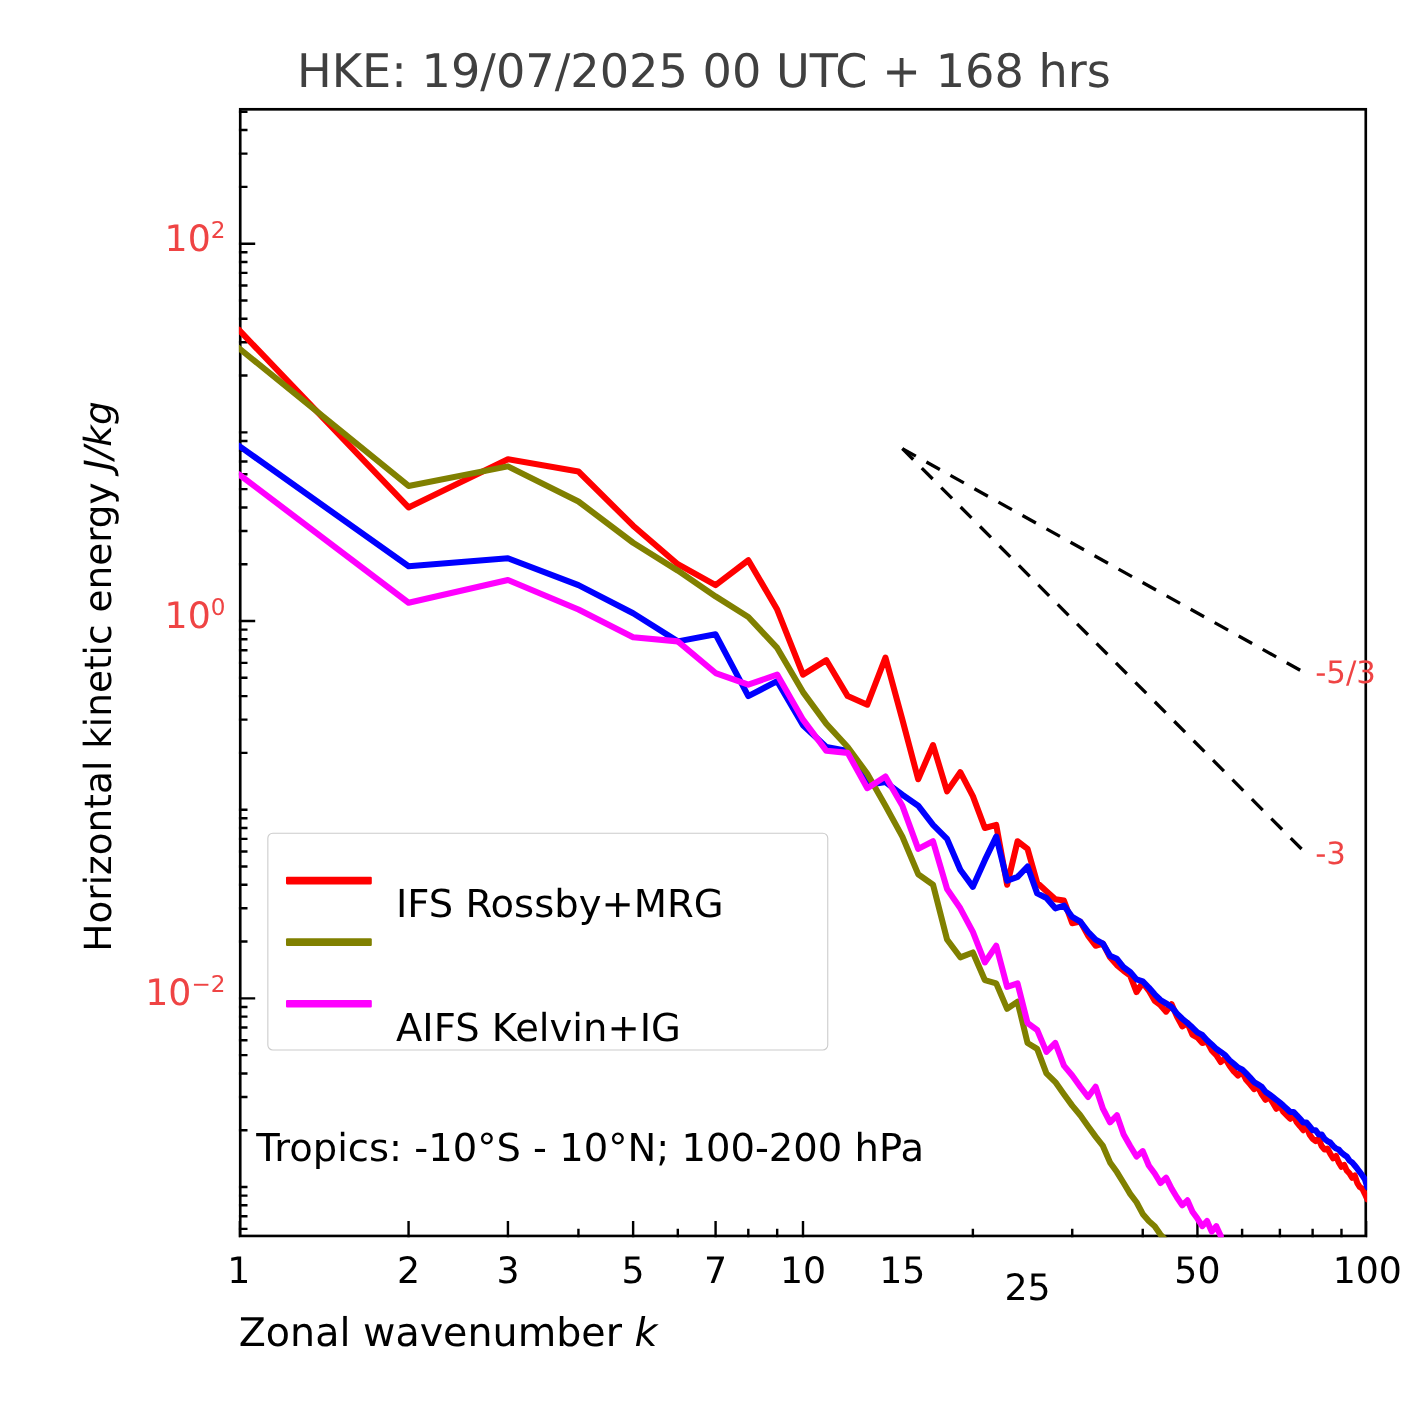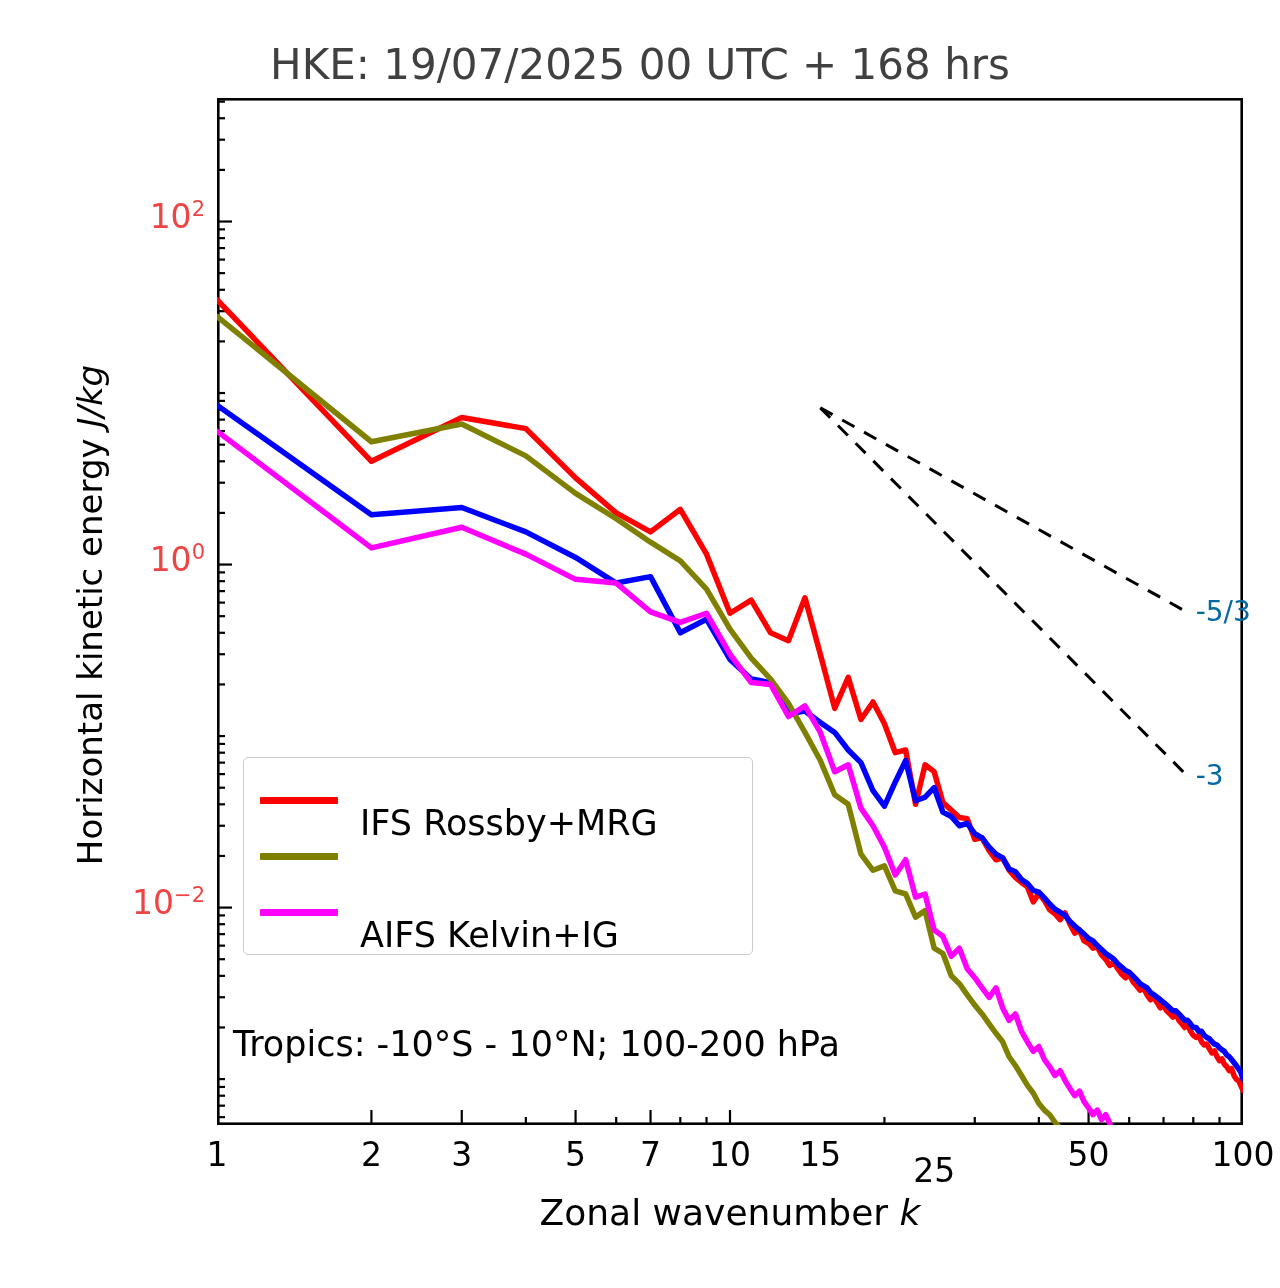--- a/index.html
+++ b/index.html
@@ -10,39 +10,39 @@
     font-size:42px;color:#404040;font-family:"DejaVu Sans",sans-serif;
     letter-spacing:0px;
   }
   #ylabel{
     position:absolute;left:-290px;top:595px;width:760px;text-align:center;
     transform:rotate(-90deg);transform-origin:center center;
     font-size:34px;color:#000;white-space:nowrap;
   }
   #ylabel .unit{font-style:italic;}
   #xlabel{
-    position:absolute;left:217px;top:1192px;width:1026px;text-align:center;
+    position:absolute;left:217px;top:1192px;width:1026px;
     font-size:36px;color:#000;
   }
   #xlabel .kvar{font-style:italic;}
   #plotwrap{position:absolute;left:217px;top:98px;width:1026px;height:1027px;}
   svg.plot{display:block;}
   .ytick-label{position:absolute;text-align:right;font-size:33px;color:#ef4444;white-space:nowrap;}
   .ytick-label sup{font-size:21px;vertical-align:super;}
   .xtick-label{position:absolute;text-align:center;font-size:33px;color:#000;}
   #legend{
     position:absolute;left:243px;top:757px;width:510px;
     border:1.6px solid #cccccc;border-radius:5px;background:rgba(255,255,255,0.88);
     padding:14px 16px 14px 16px;box-sizing:border-box;
   }
   .legend-row{display:flex;align-items:center;height:56px;}
   .legend-swatch{width:78px;height:7px;margin-right:22px;flex:0 0 auto;border-radius:1px;}
   .legend-text{font-size:35px;color:#000;white-space:nowrap;line-height:1;margin-top:46px;}
   #annotation{position:absolute;left:233px;top:1024px;font-size:35px;color:#000;white-space:nowrap;}
-  .slope-label{position:absolute;font-size:28px;color:#0369a1;white-space:nowrap;}
+  .slope-label{position:absolute;font-size:28px;color:#ef4444;white-space:nowrap;}
 </style>
 </head>
 <body>
 
 <div id="stage">
 
   <div id="title">HKE: 19/07/2025 00 UTC + 168 hrs</div>
 
   <div id="ylabel">
     <span>Horizontal kinetic energy</span>

